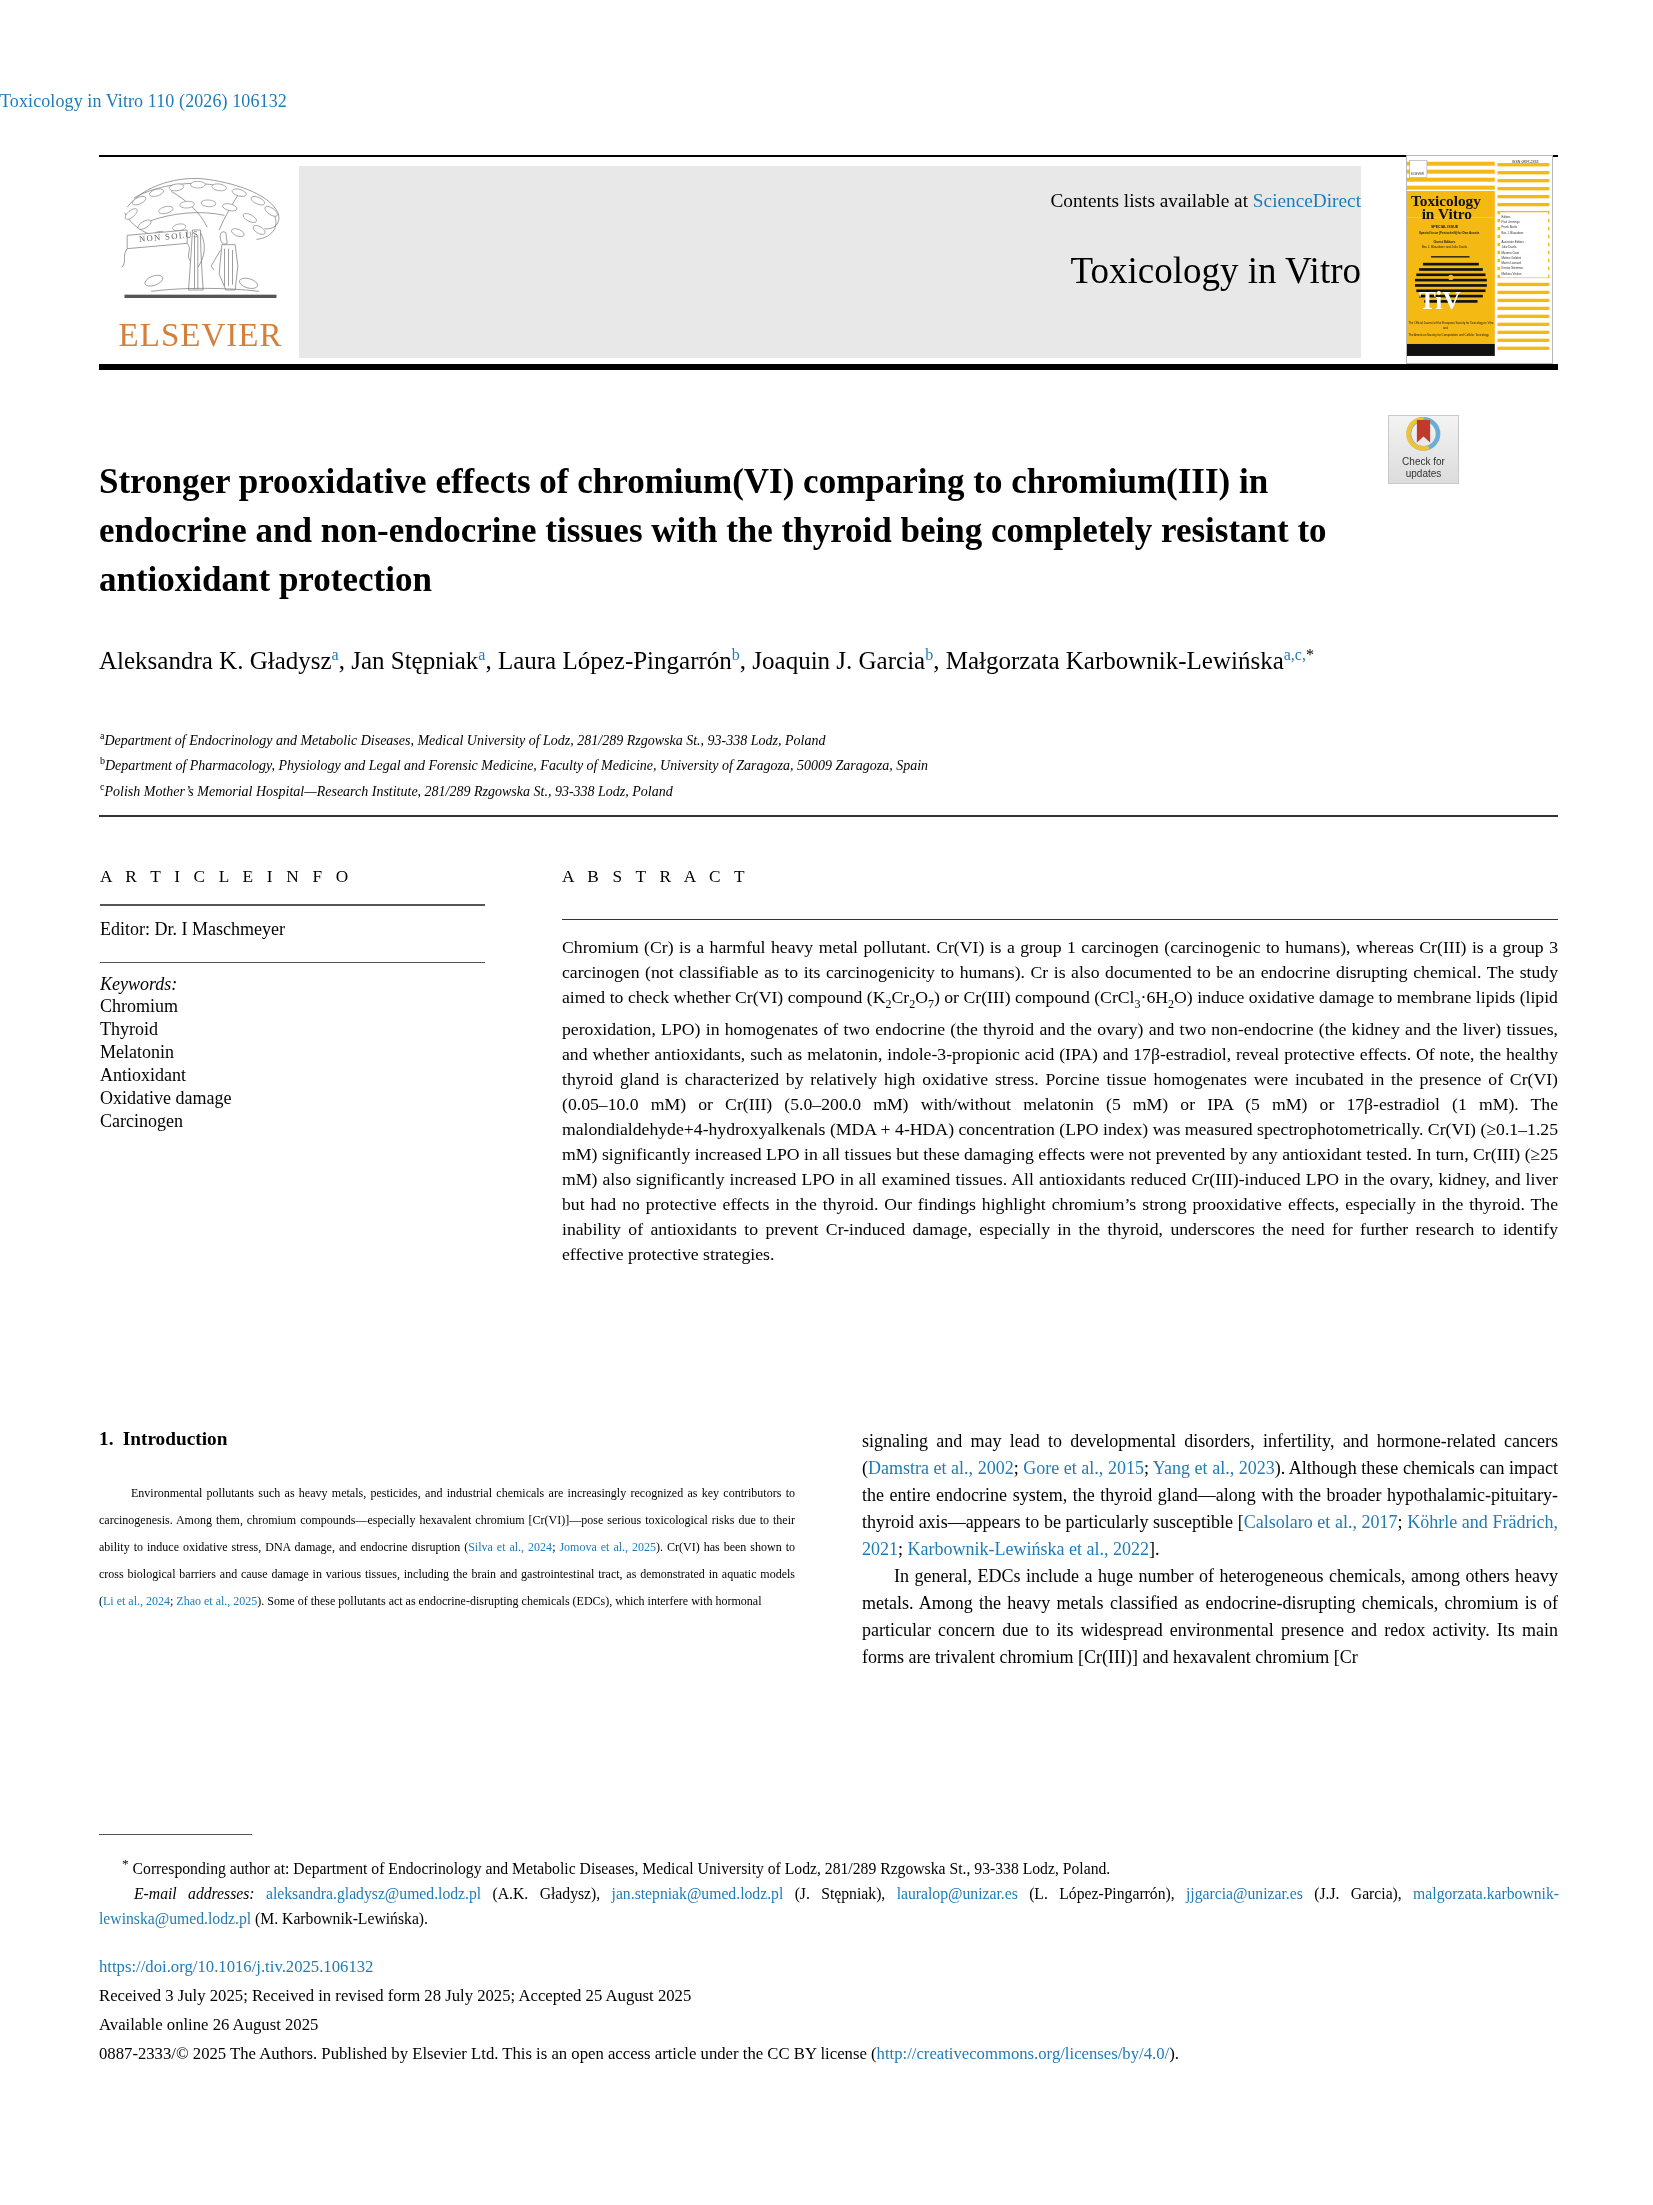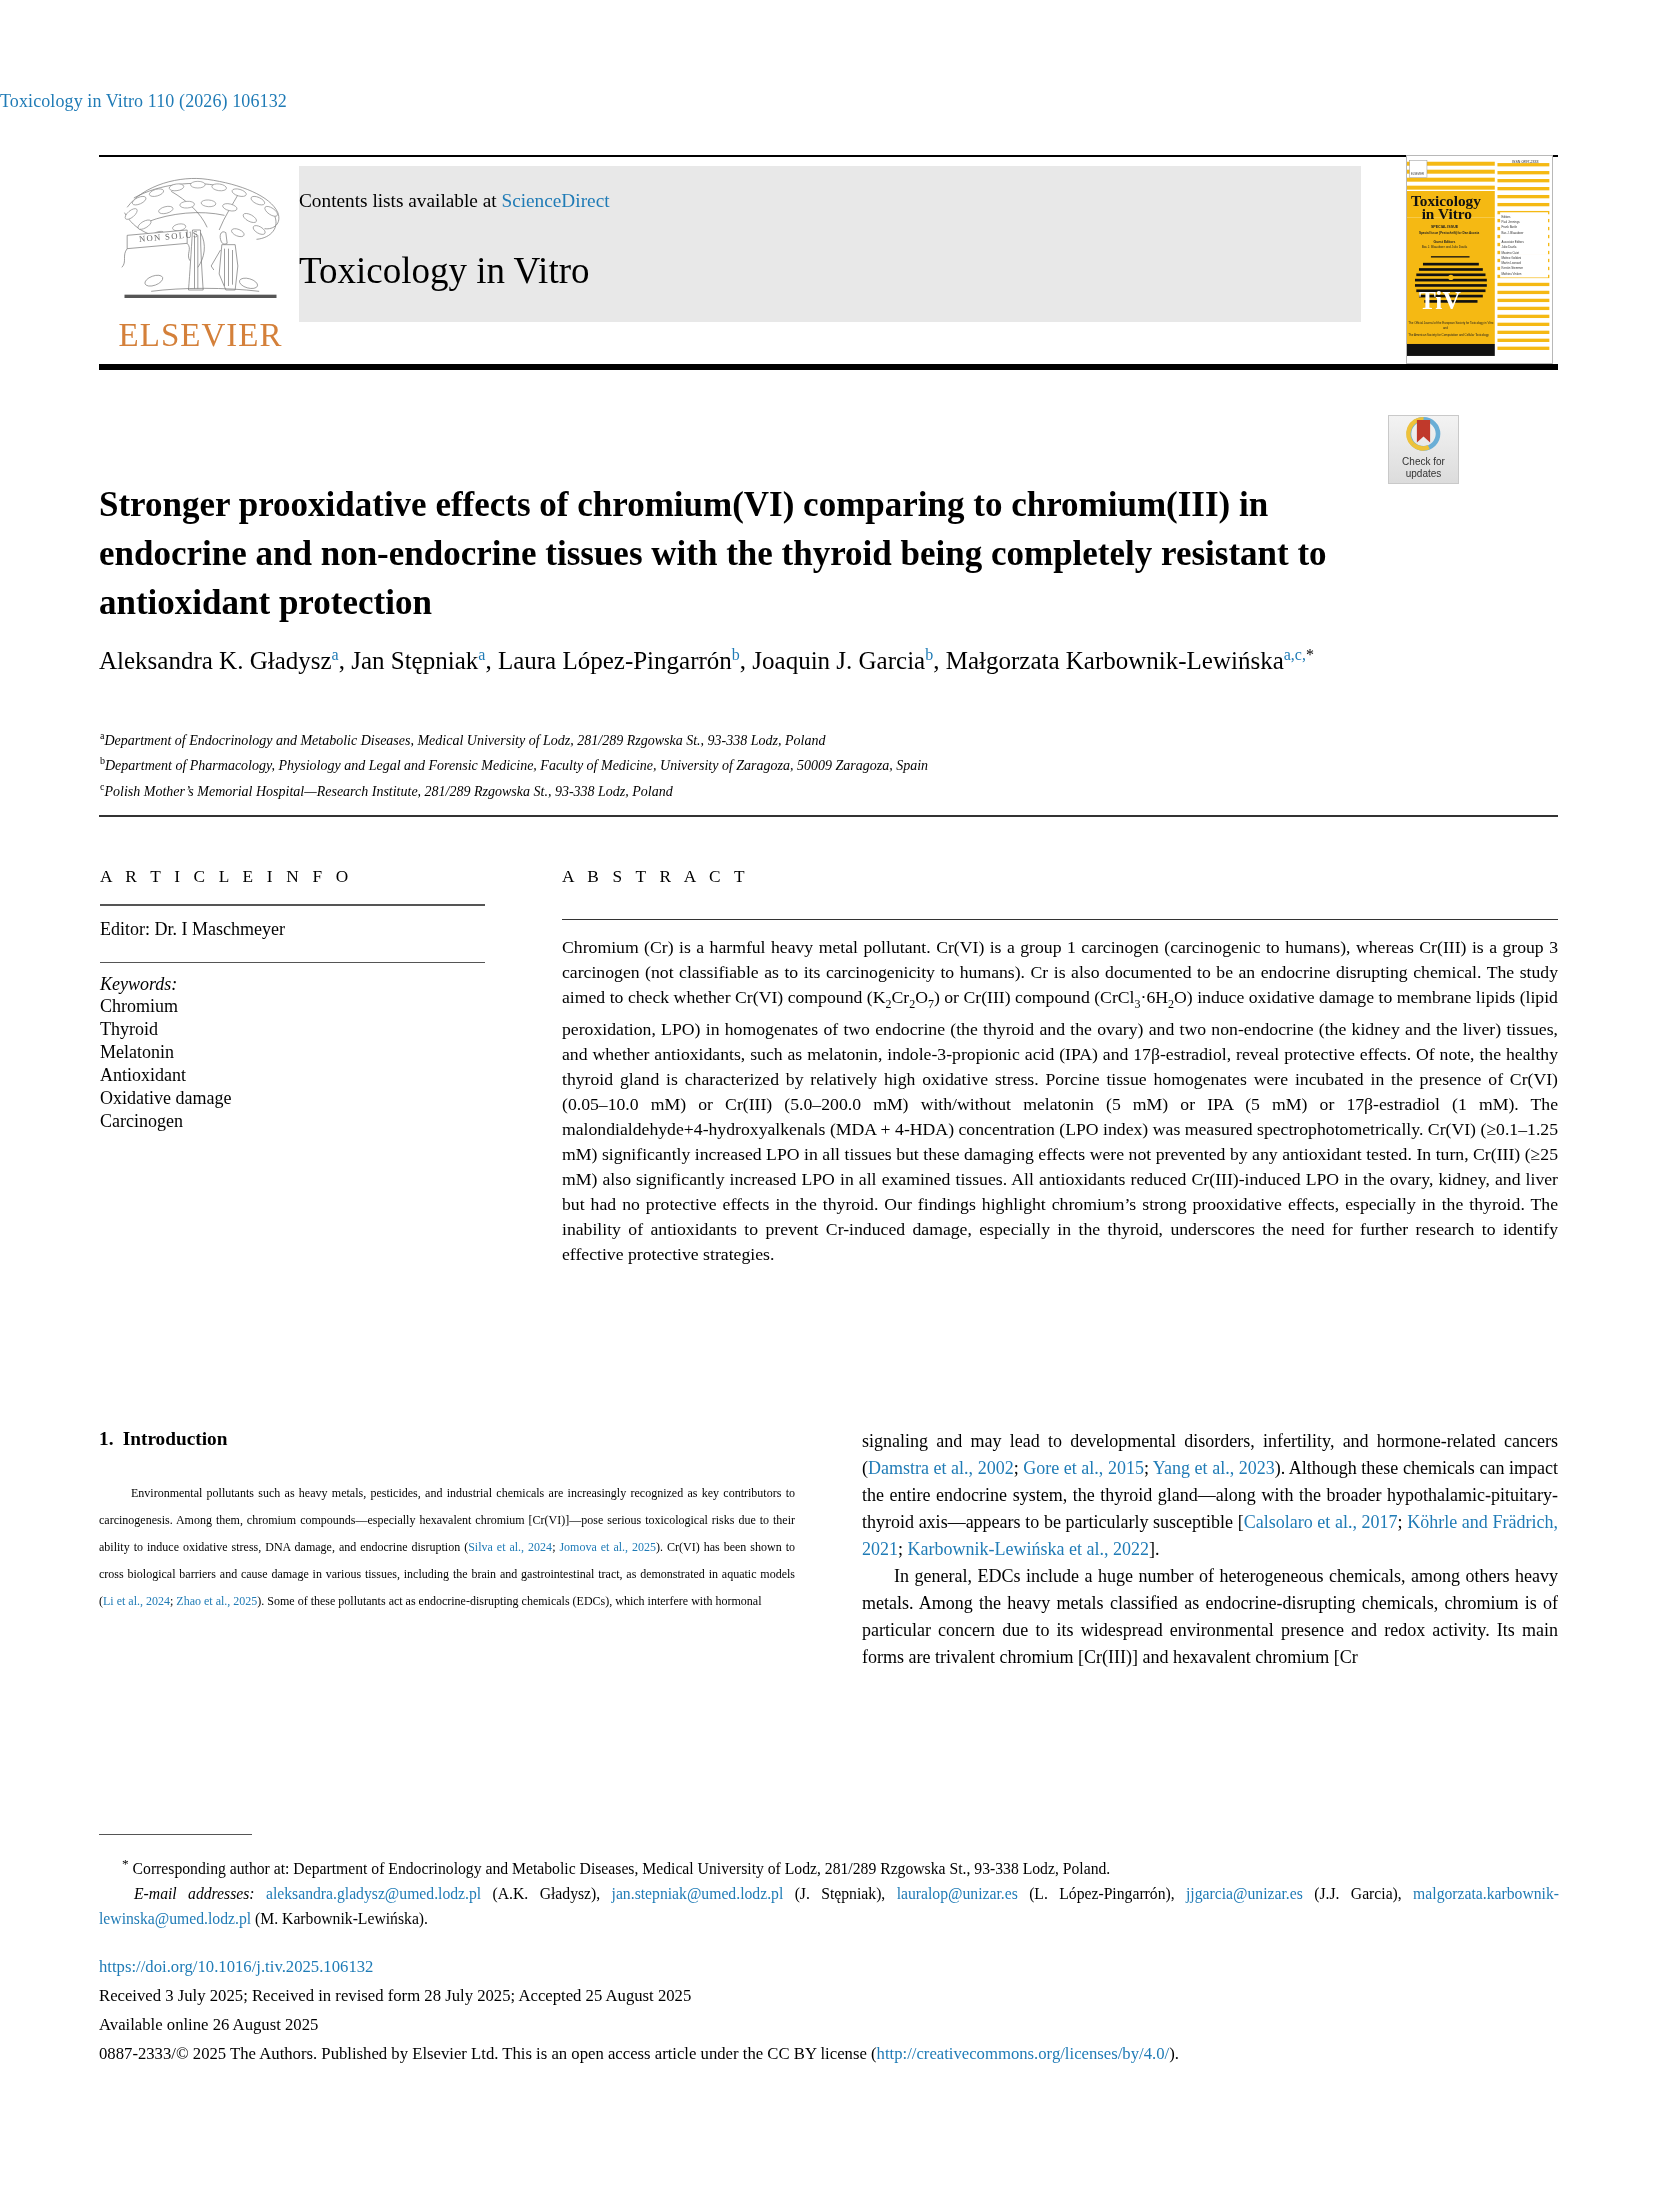--- a/index.html
+++ b/index.html
@@ -58,23 +58,23 @@
   .elsevier-word {
     font-family: "Liberation Serif", serif;
     font-size: 33px;
     color: #d4803a;
     letter-spacing: 1px;
     margin-top: 1.3px;
   }
   .mast-center {
     position: absolute;
     left: 200px; top: 11.3px;
-    width: 1062px; height: 156px;
+    width: 1062px; height: 192px;
     background: #e8e8e8;
-    text-align: left;
+    text-align: right;
   }
   .mast-contents {
     margin-top: 24px;
     font-size: 19.3px;
   }
   .mast-title {
     margin-top: 37px;
     font-size: 37px;
     font-family: "Liberation Serif", serif;
   }
@@ -104,21 +104,21 @@
     font-family: "Liberation Sans", sans-serif;
     font-size: 10px;
     line-height: 11.3px;
     color: #333;
     margin-top: 1.3px;
   }
 
   
   .art-title {
     position: absolute;
-    left: 99px; top: 457px;
+    left: 99px; top: 434px;
     width: 1274px;
     font-size: 35px;
     line-height: 49px;
     font-family: "Liberation Serif", serif;
   }
 
   
   .authors {
     position: absolute;
     left: 99px; top: 635px;

